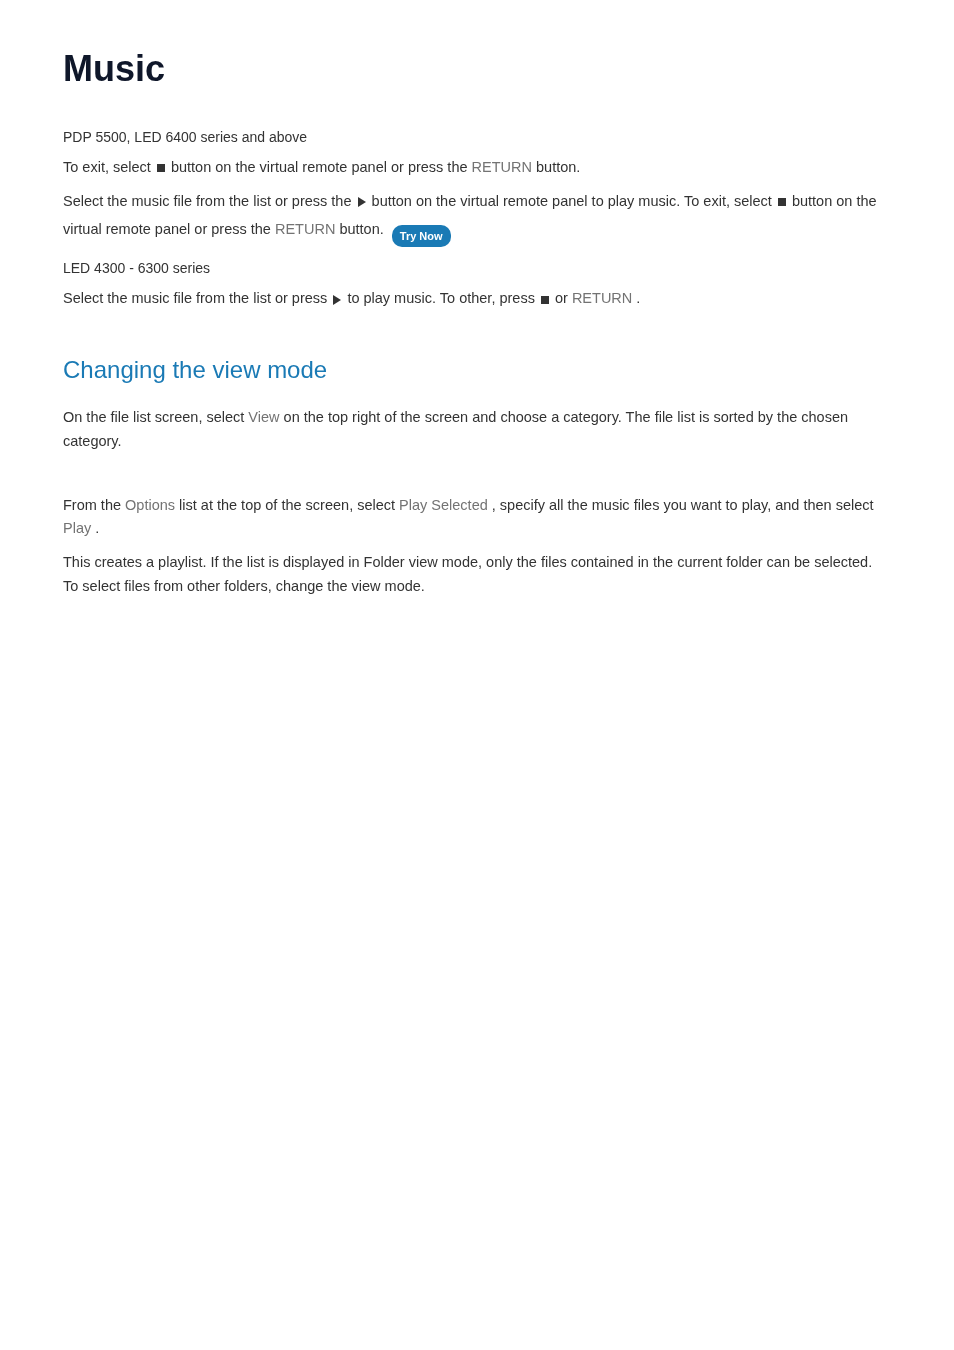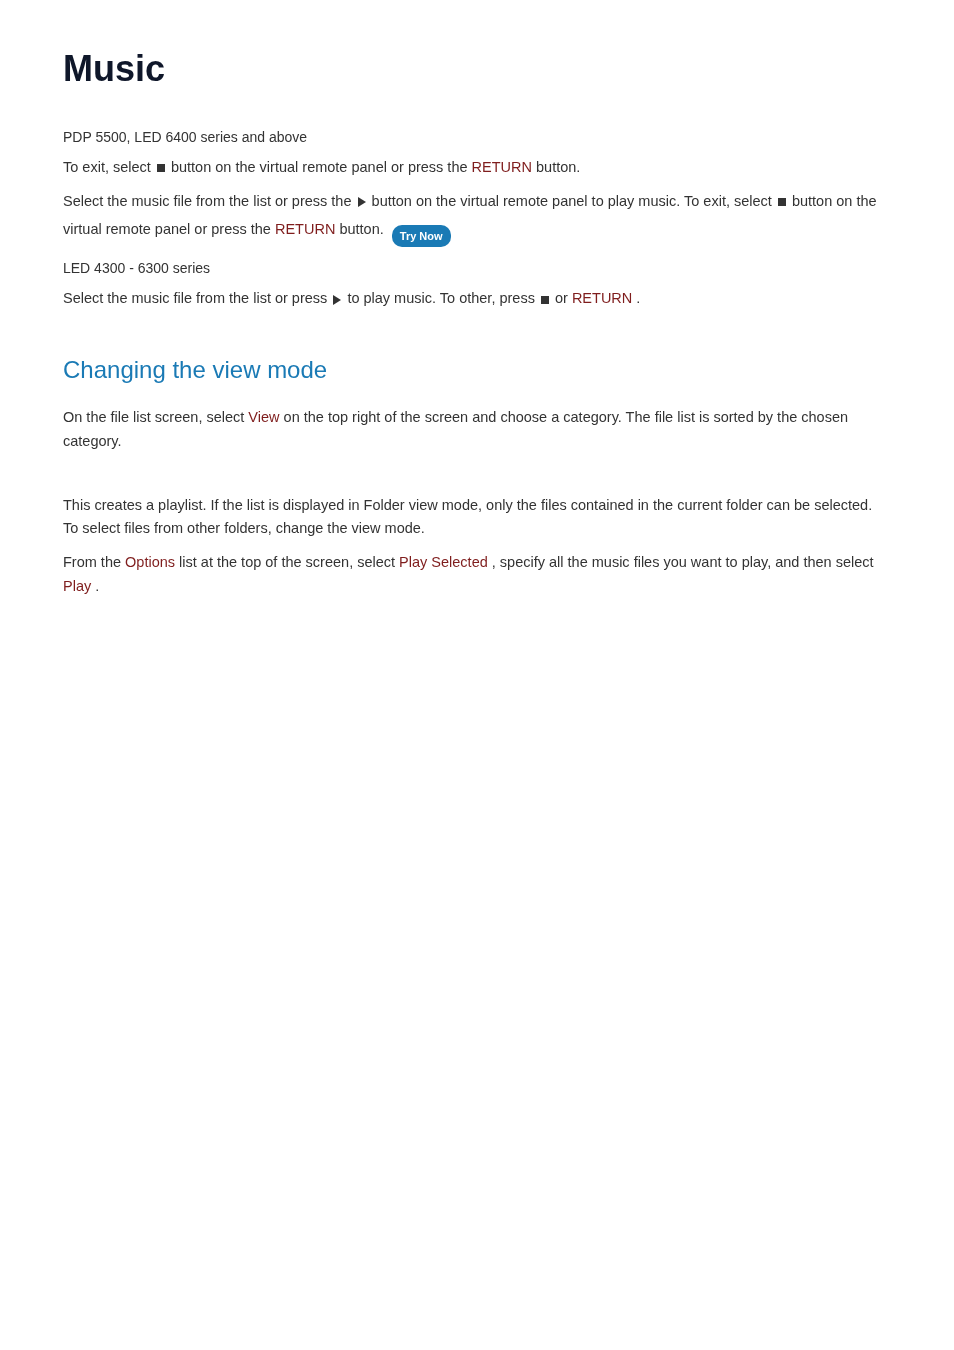--- a/index.html
+++ b/index.html
@@ -34,21 +34,21 @@
     }
 
     .body-text {
       font-size: 14.5px;
       color: #333333;
       margin-bottom: 10px;
       line-height: 1.65;
     }
 
     .highlight-link {
-      color: #7f1d1d;
+      color: #737373;
       text-decoration: none;
     }
 
     .try-now-badge {
       display: inline-block;
       background-color: #1a7ab5;
       color: #ffffff;
       font-size: 11px;
       font-weight: bold;
       padding: 2px 8px;
@@ -144,25 +144,25 @@
     <span>On the file list screen, select </span>
     <a class="highlight-link">View</a>
     <span> on the top right of the screen and choose a category. The file list is sorted by the chosen category.</span>
   </p>
 
 </div>
 
 <div class="section-block">
 
 
-  <p class="body-text">This creates a playlist. If the list is displayed in Folder view mode, only the files contained in the current folder can be selected. To select files from other folders, change the view mode.</p>
-
   <p class="body-text">
     <span>From the </span>
     <a class="highlight-link">Options</a>
     <span> list at the top of the screen, select </span>
     <a class="highlight-link">Play Selected</a>
     <span>, specify all the music files you want to play, and then select </span>
     <a class="highlight-link">Play</a>
     <span>.</span>
   </p>
 
+  <p class="body-text">This creates a playlist. If the list is displayed in Folder view mode, only the files contained in the current folder can be selected. To select files from other folders, change the view mode.</p>
+
 </div>
 
 </body></html>

